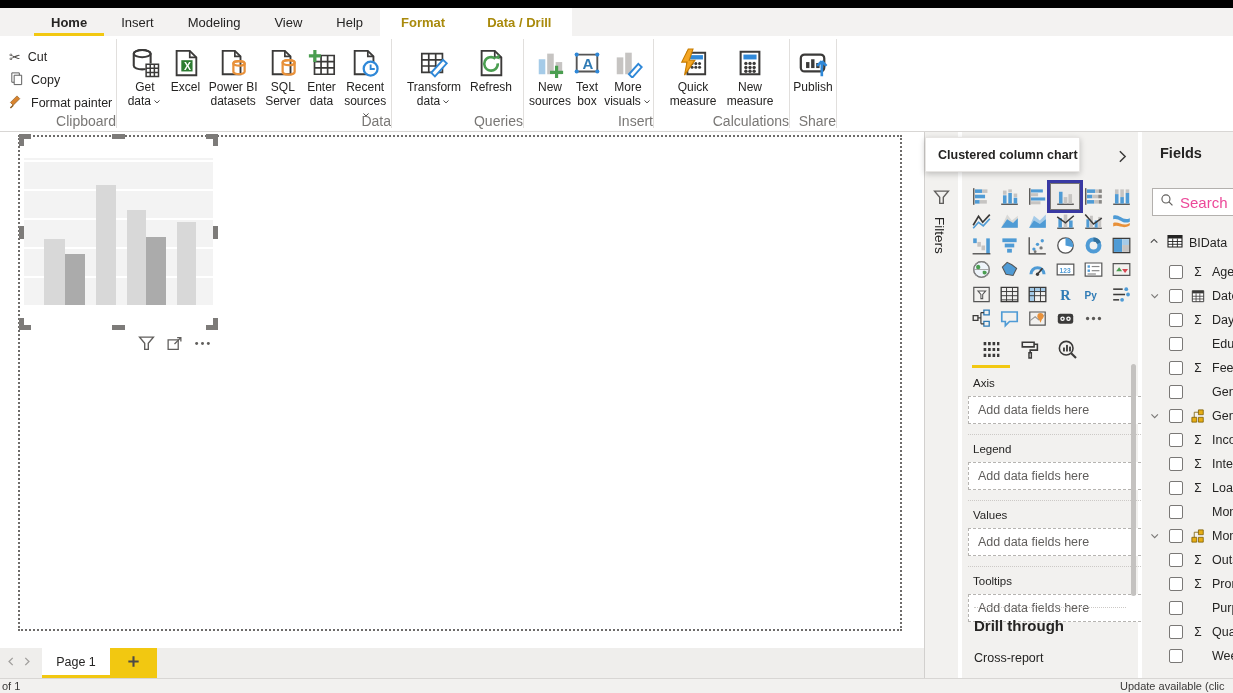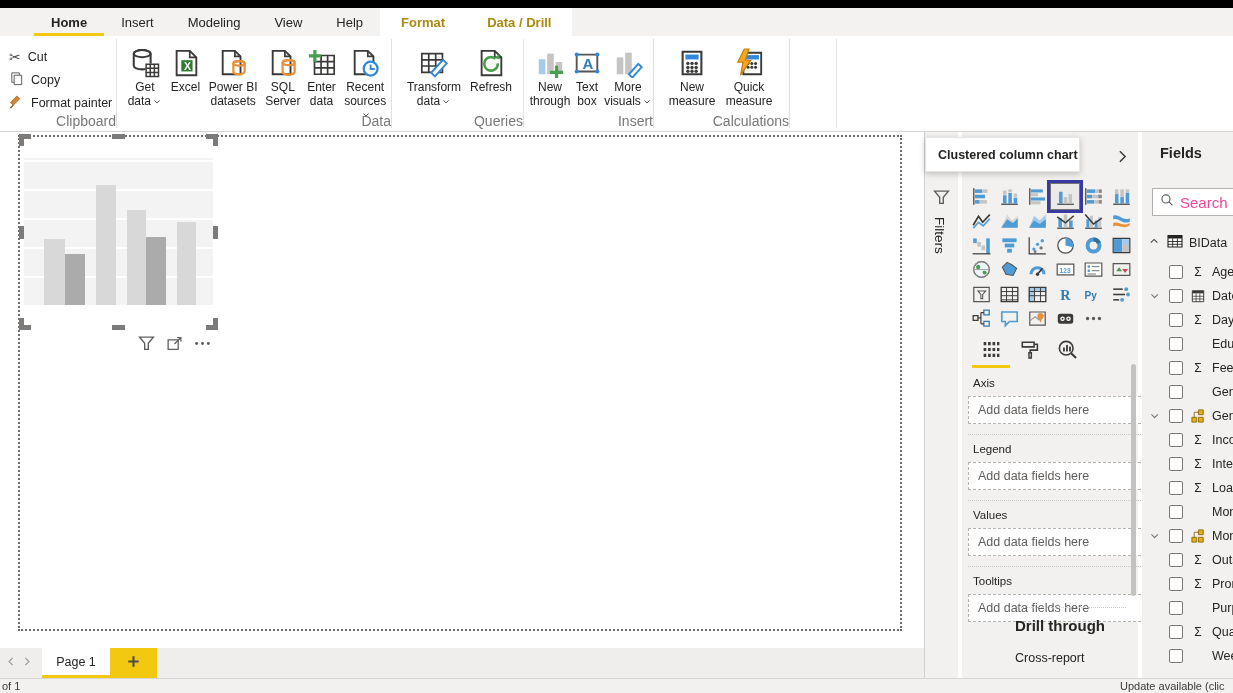--- a/index.html
+++ b/index.html
@@ -61,21 +61,21 @@
   .vcell.sel{box-shadow:0 0 0 4px #3939a3;background:#eceae8;outline:1px solid #767472;}
   #viz-tabs{position:absolute;left:10px;top:206px;display:flex;}
   .vtab{width:38px;height:27px;display:flex;align-items:center;justify-content:center;cursor:pointer;}
   .vtab.sel{border-bottom:3px solid #f2c811;}
   #wells{position:absolute;left:0;top:237px;width:191px;}
   .well{margin:0 0 0 6px;padding:6px 0 10px;border-top:1px dotted #ccc9c6;}
   .well:first-child{border-top:none;}
   .well-label{font-size:11.5px;color:#252423;margin:2px 0 7px 5px;}
   .well-box{height:26px;margin-right:2px;background:#fff;border:1px dashed #b6b4b1;
             color:#605e5c;font-size:12.5px;display:flex;align-items:center;padding-left:9px;}
-  #drill{position:absolute;left:12px;top:475px;right:12px;border-top:1px dotted #ccc9c6;padding-top:9px;margin-left:41px;}
+  #drill{position:absolute;left:12px;top:475px;right:12px;border-top:1px dotted #ccc9c6;padding-top:9px;}
   #drill-title{font-size:15px;font-weight:700;color:#252423;}
   #cross-report{font-size:12.5px;color:#252423;margin-top:17px;}
   #viz-scroll{position:absolute;right:2px;top:232px;width:5px;height:232px;
               background:#c4c2c0;border-radius:3px;}
   
   #fieldspane{position:absolute;left:1142px;top:132px;width:91px;height:546px;background:#f2f1ef;}
   #fields-title{position:absolute;left:18px;top:13px;font-size:14.5px;font-weight:700;}
   #search-box{position:absolute;left:10px;top:56px;width:96px;height:26px;background:#fff;
               border:1px solid #b3b0ad;display:flex;align-items:center;gap:6px;padding-left:7px;}
   #search-box .ph{font-size:15px;color:#ec4899;}
@@ -259,21 +259,21 @@
     <div class="bigrow">
       <div class="bigbtn" style="width:40px">
         <span class="ic">
             <svg width="30" height="30" viewBox="0 0 16 16" xmlns="http://www.w3.org/2000/svg">
               <rect x="2" y="6" width="3.5" height="8" fill="#a5cbe8"></rect>
               <rect x="6.5" y="3" width="3.5" height="11" fill="#c6c4c2"></rect>
               <rect x="11" y="7.5" width="3.5" height="6.5" fill="#c6c4c2"></rect>
               <path d="M8 13 H15 M11.5 9.5 V16.5" fill="none" stroke="#4a9e50" stroke-width="1.7" fill-rule="evenodd"></path>
             </svg>
           </span>
-        <span>New through</span>
+        <span>New sources</span>
       </div>
       <div class="bigbtn" style="width:34px">
         <span class="ic">
             <svg width="30" height="30" viewBox="0 0 16 16" xmlns="http://www.w3.org/2000/svg">
               <path d="M2.5 3.5 H13.5 V12.5 H2.5 Z" fill="none" stroke="#555" stroke-width="1" fill-rule="evenodd"></path>
               <circle cx="2.5" cy="3.5" r="1.1" fill="#2f88d8"></circle>
               <circle cx="13.5" cy="3.5" r="1.1" fill="#2f88d8"></circle>
               <circle cx="2.5" cy="12.5" r="1.1" fill="#2f88d8"></circle>
               <circle cx="13.5" cy="12.5" r="1.1" fill="#2f88d8"></circle>
               <text x="5.6" y="11" font-size="8" font-weight="700" fill="#2f7bb5" font-family="Liberation Sans, sans-serif">A</text>
@@ -293,61 +293,78 @@
                 <path d="M4 5.5 L8 9.5 L12 5.5" fill="none" stroke="#3b3a39" stroke-width="1.5" fill-rule="evenodd"></path>
               </svg></span></span>
       </div>
     </div>
     <div class="glabel">Insert</div>
   </div>
   <div class="rsep" style="left:653px"></div>
 
   <div class="rgroup" style="left:654px;width:135px;">
     <div class="bigrow" style="padding-left:10px">
+      <div class="bigbtn" style="width:58px">
+        <span class="ic">
+            <svg width="30" height="30" viewBox="0 0 16 16" xmlns="http://www.w3.org/2000/svg">
+              <rect x="5" y="2.5" width="9.5" height="11.5" fill="#fff"></rect>
+              <path d="M5 2.5 H14.5 V14 H5 Z" fill="none" stroke="#3b3a39" stroke-width="1" fill-rule="evenodd"></path>
+              <rect x="6.3" y="3.8" width="7" height="2.3" fill="#2f88d8"></rect>
+              <circle cx="7.5" cy="8.3" r="0.8" fill="#3b3a39"></circle>
+              <circle cx="9.5" cy="8.3" r="0.8" fill="#3b3a39"></circle>
+              <circle cx="11.5" cy="8.3" r="0.8" fill="#3b3a39"></circle>
+              <circle cx="7.5" cy="10.3" r="0.8" fill="#3b3a39"></circle>
+              <circle cx="9.5" cy="10.3" r="0.8" fill="#3b3a39"></circle>
+              <circle cx="11.5" cy="10.3" r="0.8" fill="#3b3a39"></circle>
+              <path d="M5.5 0.5 L2 7.5 H4.8 L3.5 14.5 L9 6.5 H6 L8 0.5 Z" fill="#f5a623" stroke="#c77c00" stroke-width="0.6" fill-rule="evenodd"></path>
+            </svg>
+          </span>
+        <span>Quick measure</span>
+      </div>
       <div class="bigbtn" style="width:56px">
         <span class="ic">
             <svg width="30" height="30" viewBox="0 0 16 16" xmlns="http://www.w3.org/2000/svg">
               <rect x="3" y="2" width="10" height="12" fill="#fff"></rect>
               <path d="M3 2 H13 V14 H3 Z" fill="none" stroke="#3b3a39" stroke-width="1.1" fill-rule="evenodd"></path>
               <rect x="4.5" y="3.5" width="7" height="2.6" fill="#2f88d8"></rect>
               <circle cx="5.8" cy="8.2" r="0.9" fill="#3b3a39"></circle>
               <circle cx="8" cy="8.2" r="0.9" fill="#3b3a39"></circle>
               <circle cx="10.2" cy="8.2" r="0.9" fill="#3b3a39"></circle>
               <circle cx="5.8" cy="10.4" r="0.9" fill="#3b3a39"></circle>
               <circle cx="8" cy="10.4" r="0.9" fill="#3b3a39"></circle>
               <circle cx="10.2" cy="10.4" r="0.9" fill="#3b3a39"></circle>
               <circle cx="5.8" cy="12.4" r="0.9" fill="#3b3a39"></circle>
               <circle cx="8" cy="12.4" r="0.9" fill="#3b3a39"></circle>
               <circle cx="10.2" cy="12.4" r="0.9" fill="#3b3a39"></circle>
             </svg>
           </span>
         <span>New measure</span>
       </div>
-      <div class="bigbtn" style="width:58px">
-        <span class="ic">
-            <svg width="30" height="30" viewBox="0 0 16 16" xmlns="http://www.w3.org/2000/svg">
-              <rect x="5" y="2.5" width="9.5" height="11.5" fill="#fff"></rect>
-              <path d="M5 2.5 H14.5 V14 H5 Z" fill="none" stroke="#3b3a39" stroke-width="1" fill-rule="evenodd"></path>
-              <rect x="6.3" y="3.8" width="7" height="2.3" fill="#2f88d8"></rect>
-              <circle cx="7.5" cy="8.3" r="0.8" fill="#3b3a39"></circle>
-              <circle cx="9.5" cy="8.3" r="0.8" fill="#3b3a39"></circle>
-              <circle cx="11.5" cy="8.3" r="0.8" fill="#3b3a39"></circle>
-              <circle cx="7.5" cy="10.3" r="0.8" fill="#3b3a39"></circle>
-              <circle cx="9.5" cy="10.3" r="0.8" fill="#3b3a39"></circle>
-              <circle cx="11.5" cy="10.3" r="0.8" fill="#3b3a39"></circle>
-              <path d="M5.5 0.5 L2 7.5 H4.8 L3.5 14.5 L9 6.5 H6 L8 0.5 Z" fill="#f5a623" stroke="#c77c00" stroke-width="0.6" fill-rule="evenodd"></path>
-            </svg>
-          </span>
-        <span>Quick measure</span>
-      </div>
     </div>
     <div class="glabel">Calculations</div>
   </div>
   <div class="rsep" style="left:789px"></div>
 
+  <div class="rgroup" style="left:790px;width:46px;">
+    <div class="bigrow" style="padding-left:0">
+      <div class="bigbtn" style="width:46px">
+        <span class="ic">
+            <svg width="30" height="30" viewBox="0 0 16 16" xmlns="http://www.w3.org/2000/svg">
+              <rect x="1.5" y="3.5" width="12.5" height="9" rx="2" fill="none" stroke="#3b3a39" stroke-width="1.2"></rect>
+              <rect x="4.3" y="7.5" width="1.8" height="3.2" fill="#3b3a39"></rect>
+              <rect x="7" y="6" width="1.8" height="4.7" fill="#3b3a39"></rect>
+              <rect x="9.7" y="8" width="1.8" height="2.7" fill="#3b3a39"></rect>
+              <path d="M12.7 15 V7 M12.7 7 L10.2 9.5 M12.7 7 L15.2 9.5" fill="none" stroke="#2f88d8" stroke-width="1.4" fill-rule="evenodd"></path>
+            </svg>
+          </span>
+        <span>Publish</span>
+      </div>
+    </div>
+    <div class="glabel">Share</div>
+  </div>
   <div class="rsep" style="left:836px"></div>
 </div>
 
 <div id="canvas">
   <div id="page-border"></div>
   <div id="visual">
     <div id="plot">
         <div id="bars">
           <div class="bar light" style="left: 20px; width: 21px; height: 66px;"></div>
           <div class="bar dark" style="left: 41px; width: 20px; height: 51px;"></div>

